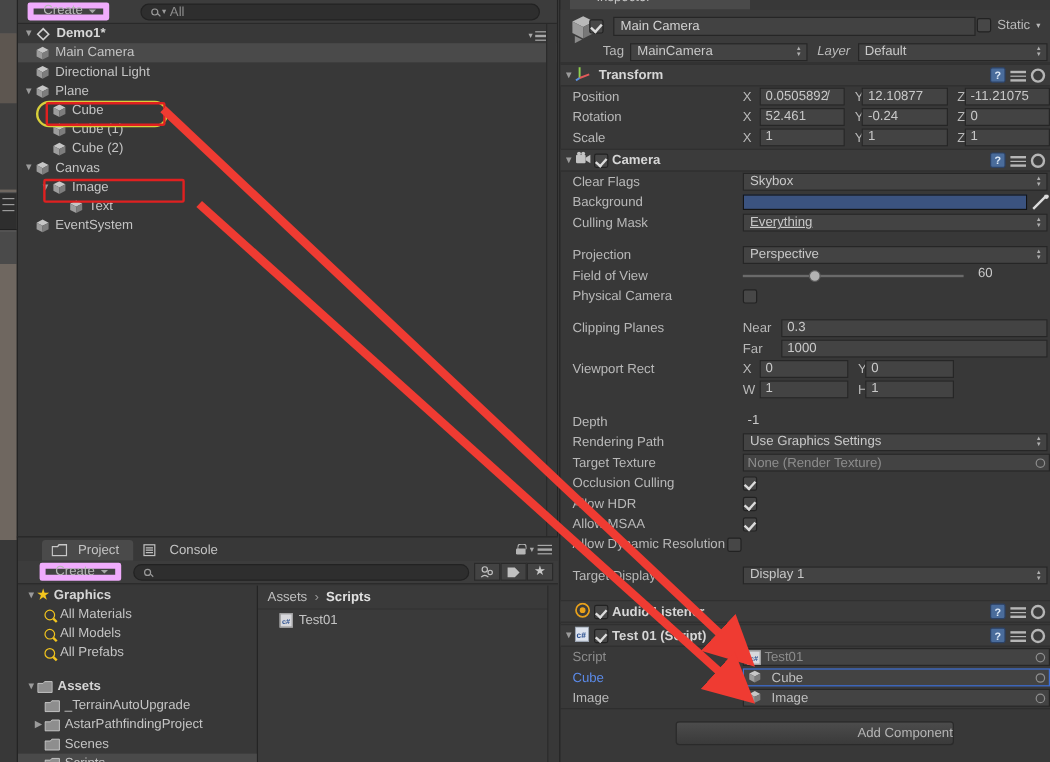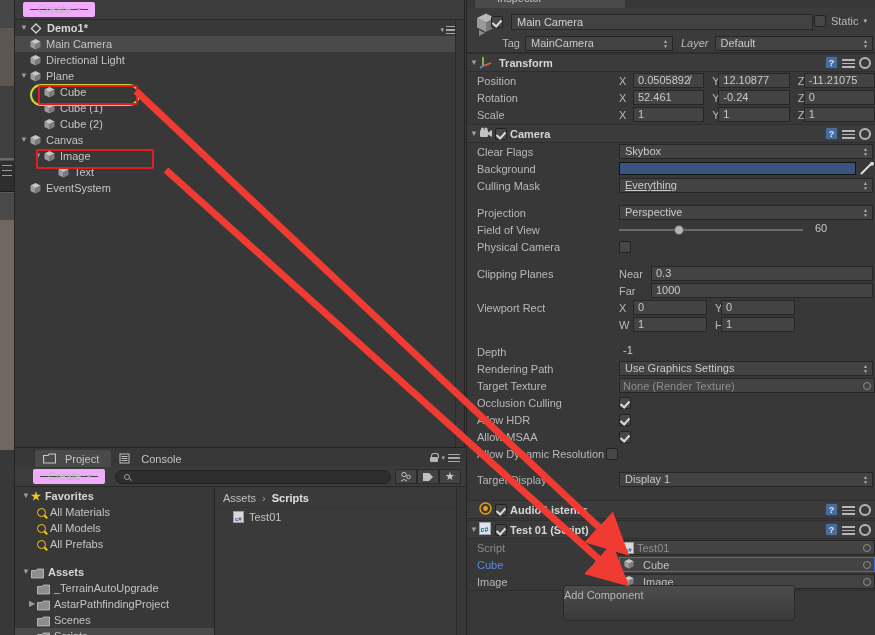--- a/index.html
+++ b/index.html
@@ -19,21 +19,21 @@
                       border-top:1px solid #5a5a5a; }
 
   
   .hier { position:absolute; left:14px; top:0; width:451px; height:447px; background:#383838;
           border-left:1px solid #242424; border-right:1px solid #242424; }
   .tab-hier { position:absolute; left:18px; top:-10px; width:150px; height:18px; background:#4a4a4a;
               border-radius:3px 3px 0 0; color:#c6c6c6; font-size:11px; padding-left:22px; line-height:16px; }
   .toolbar { position:absolute; left:0; top:0; right:0; height:20px; background:#3c3c3c;
              border-bottom:1px solid #292929; display:flex; align-items:center; }
   .btn-create { margin-left:8px; height:15px; padding:0 6px 0 8px; background:#424242;
-                border:7px solid #f0abfc; border-radius:2px; color:#b8b8b8; font-size:11px;
+                border:5px solid #f0abfc; border-radius:2px; color:#b8b8b8; font-size:11px;
                 line-height:13px; display:flex; align-items:center; gap:5px; }
   .caret-dn { width:0;height:0;border-left:3px solid transparent;border-right:3px solid transparent;
               border-top:3px solid #a8a8a8; }
   .search-pill { margin-left:26px; flex:1; margin-right:14px; height:14px; background:#2e2e2e;
                  border:1px solid #222; border-radius:8px; display:flex; align-items:center;
                  padding-left:8px; color:#8d8d8d; font-size:11px; gap:3px; }
   .magn { width:6px;height:6px;border:1.3px solid #9b9b9b;border-radius:50%;position:relative;display:inline-block; }
   .magn:after{content:"";position:absolute;right:-3px;bottom:-2px;width:3px;height:1.3px;background:#9b9b9b;transform:rotate(45deg);}
 
   .hier-body { position:absolute; left:0; top:20px; right:0; bottom:0; background:#383838; }
@@ -103,23 +103,23 @@
                 background:#b4b4b4; border:1px solid #5a5a5a; }
 
   .objfield { background:#434343; border:1px solid #262626; height:15px; display:flex; align-items:center;
               gap:3px; padding-left:3px; color:#bfbfbf; font-size:11px; }
   .objfield.focused { border:1px solid #3d6fd6; }
   .objfield.dim { color:#8d8d8d; }
   .obj-dot { margin-left:auto; margin-right:3px; width:8px;height:8px;border:1px solid #8e8e8e;border-radius:50%; }
   .cs-ico { width:11px;height:12px;background:#d8d8dc;border:1px solid #9b9b9b;position:relative;flex:0 0 11px; }
   .cs-ico::after{content:"c#";position:absolute;left:1px;bottom:0;font-size:6px;color:#2a4f8f;font-weight:bold;line-height:6px;}
 
-  .addcomp { position:absolute; left:96px; bottom:14px; width:232px; height:36px;
+  .addcomp { position:absolute; left:96px; bottom:14px; width:232px; height:20px;
              background:linear-gradient(#4c4c4c,#3a3a3a); border:1px solid #2a2a2a; border-radius:3px;
-             color:#b5b5b5; font-size:11px; text-align:left; line-height:18px; }
+             color:#b5b5b5; font-size:11px; text-align:right; line-height:18px; }
 
   
   .proj { position:absolute; left:14px; top:447px; width:451px; height:188px; background:#383838;
           border-left:1px solid #242424; border-top:1px solid #222; }
   .proj-tabs { height:19px; background:#383838; display:flex; align-items:flex-end; position:relative; }
   .ptab { height:17px; padding:0 12px 0 8px; display:flex; align-items:center; gap:5px; font-size:11px;
           color:#c3c3c3; border-radius:3px 3px 0 0; }
   .ptab.active { background:#4a4a4a; }
   .proj-tools { position:absolute; right:5px; bottom:3px; display:flex; align-items:center; gap:3px; }
   .lock-ico { width:8px;height:9px;position:relative; }
@@ -166,20 +166,25 @@
   <div class="hier">
     <div class="tab-hier">
       <span>Hierarchy</span>
     </div>
 
     <div class="toolbar">
       <div class="btn-create">
         <span>Create</span>
         <span class="caret-dn"></span>
       </div>
+      <div class="search-pill">
+        <span class="magn"></span>
+        <span style="font-size:7px;color:#9b9b9b;">▾</span>
+        <span>All</span>
+      </div>
     </div>
 
     <div class="hier-body">
       <div class="hmenu">
         <span style="font-size:7px;color:#a8a8a8;">▾</span>
         <span class="lines">
             <i></i>
             <i></i>
             <i></i>
           </span>
@@ -378,21 +383,21 @@
       <div class="sq-btn" style="margin-right:4px;">
         <span style="color:#c8c8c8;font-size:11px;line-height:11px;">★</span>
       </div>
     </div>
 
     <div class="proj-body">
       <div class="proj-left">
         <div class="row" style="font-weight:bold;color:#d6d6d6;">
           <span class="tri open" style="margin-left:6px;"></span>
           <span class="star" style="margin-right:4px;">★</span>
-          <span>Favorites</span>
+          <span>Graphics</span>
         </div>
         <div id="fav-rows">
             <div class="row">
               <span style="display:inline-block;width:22px;flex:0 0 22px;"></span>
               <span class="srch-y"></span>
               <span>All Materials</span>
             </div>
             <div class="row">
               <span style="display:inline-block;width:22px;flex:0 0 22px;"></span>
               <span class="srch-y"></span>

